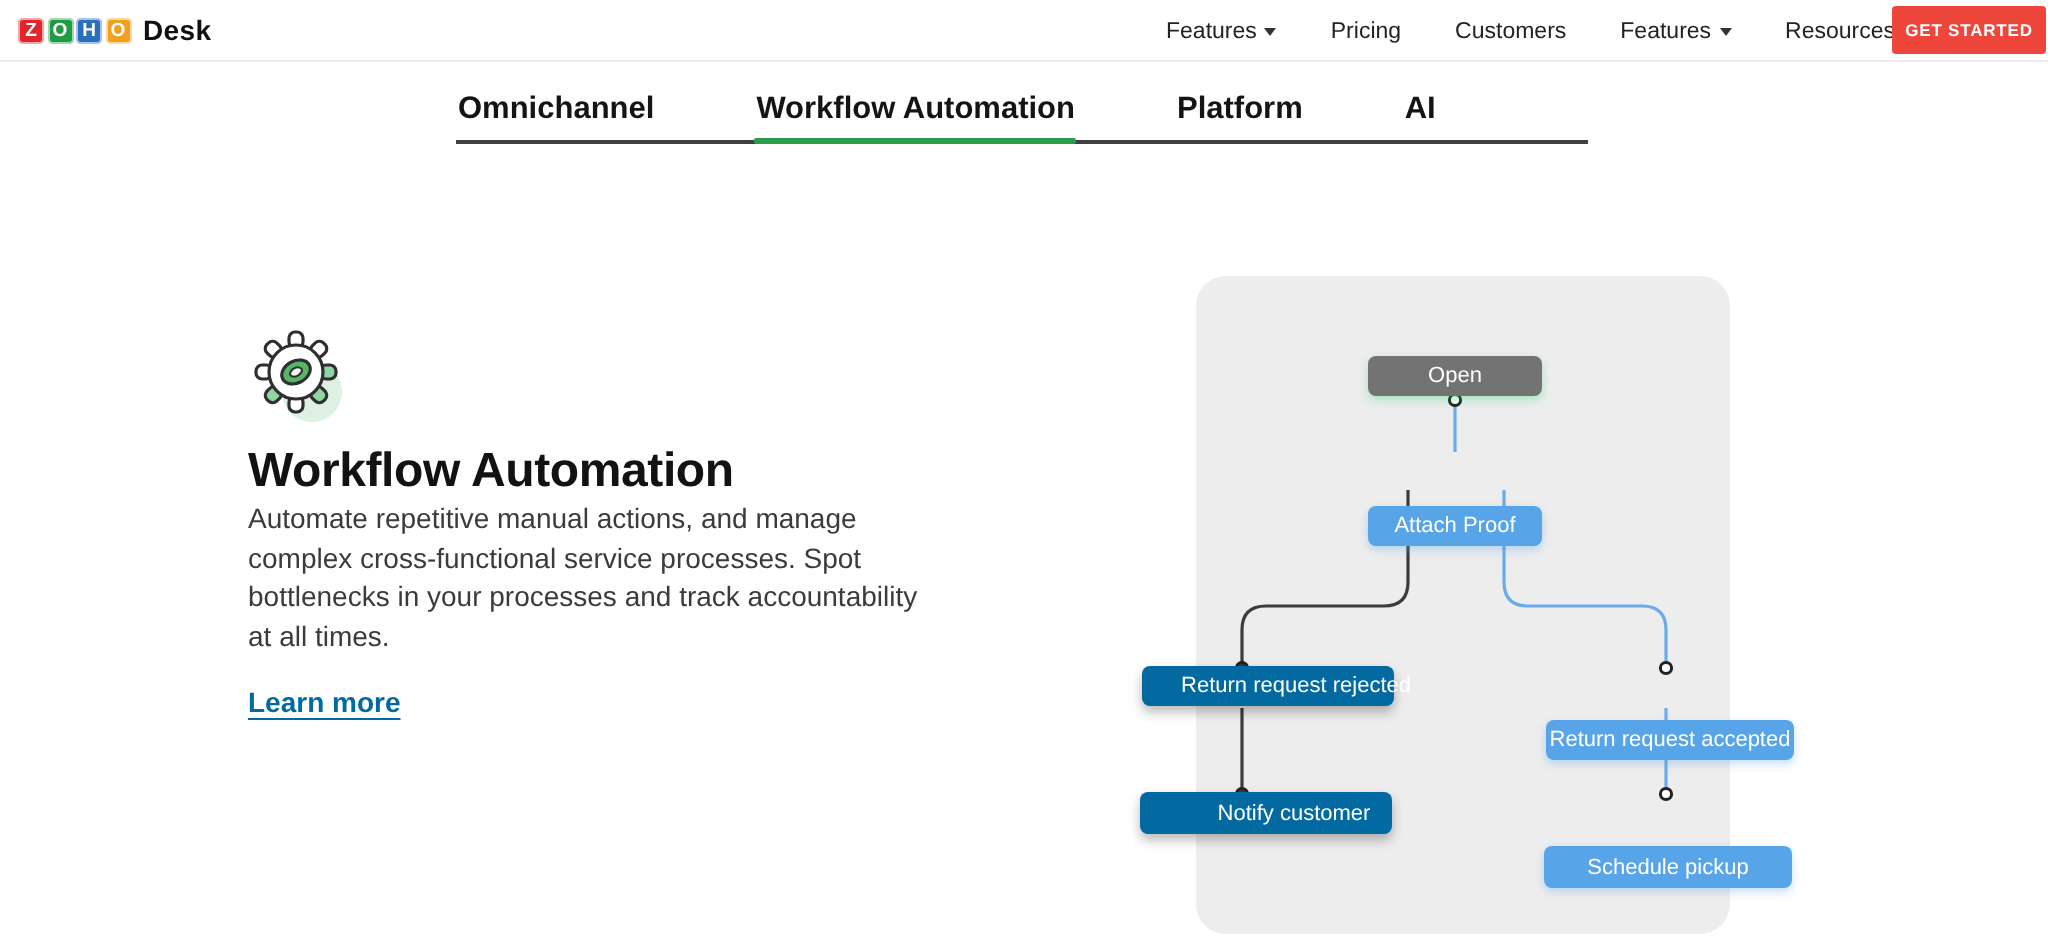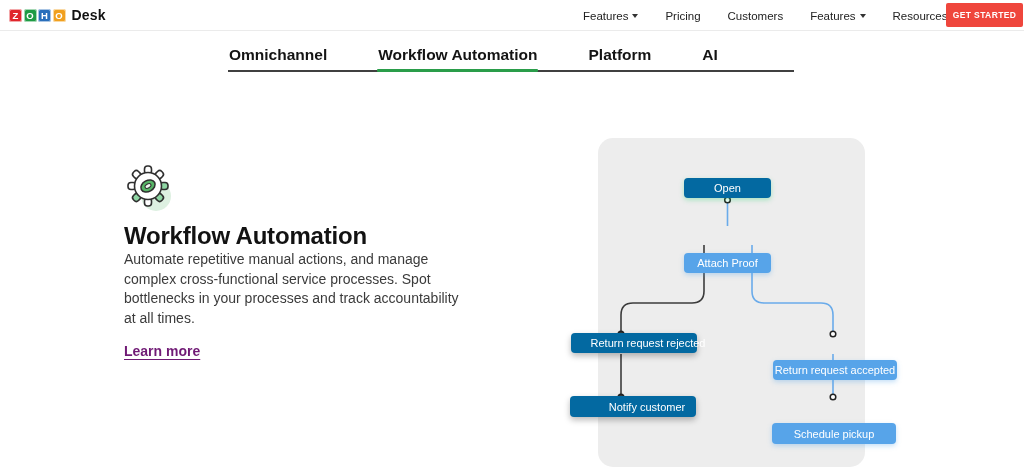--- a/index.html
+++ b/index.html
@@ -52,21 +52,21 @@
                 text-underline-offset:3px; cursor:pointer; }
 
   
   .diagram { position:absolute; left:560px; top:130px; width:350px; height:345px; }
   .panel { position:absolute; left:38px; top:8px; width:267px; height:329px;
            background:#ededed; border-radius:15px; }
   .edges { position:absolute; left:0; top:0; width:350px; height:345px; }
   .node { position:absolute; color:#fff; font-size:11px; display:flex;
           align-items:center; justify-content:center; border-radius:4px;
           white-space:nowrap; cursor:pointer; }
-  .node.green { background:#0369a1; box-shadow:0 2px 5px rgba(39,208,112,.35); }
+  .node.green { background:#737373; box-shadow:0 2px 5px rgba(39,208,112,.35); }
   .node.blue  { background:#57a4e9; box-shadow:0 2px 5px rgba(87,164,233,.35);margin-top:27px; }
   .node.black { background:#0369a1; box-shadow:0 3px 6px rgba(0,0,0,.28);padding-left:28px; }
   .n-open     { left:124px; top:48px;  width:87px;  height:20px; }
   .n-attach   { left:124px; top:96px;  width:87px;  height:20px; }
   .n-rejected { left:11px;  top:203px; width:126px; height:20px; }
   .n-accepted { left:213px; top:203px; width:124px; height:20px; }
   .n-notify   { left:10px;  top:266px; width:126px; height:21px; }
   .n-pickup   { left:212px; top:266px; width:124px; height:21px; }
 </style>
 </head>
@@ -130,21 +130,21 @@
           <rect x="-3.5" y="-20" width="7" height="8" rx="3" transform="rotate(315)"></rect>
           <circle cx="0" cy="0" r="13.5"></circle>
         </g>
         <ellipse cx="0" cy="0" rx="7.5" ry="5.5" transform="rotate(-28)" fill="#57b567" stroke="#2f2f2f" stroke-width="1.6"></ellipse>
         <ellipse cx="0" cy="0" rx="3.2" ry="2" transform="rotate(-28)" fill="#f2faf4" stroke="#2f2f2f" stroke-width="1"></ellipse>
       </g>
     </svg>
   </div>
   <h1 class="headline">Workflow Automation</h1>
   <p class="desc">Automate repetitive manual actions, and manage complex cross-functional service processes. Spot bottlenecks in your processes and track accountability at all times.</p>
-  <a class="learn-more" style="color:#701a75">Learn more</a>
+  <a class="learn-more" style="color:#0369a1">Learn more</a>
 </div>
 
 <div class="diagram">
   <div class="panel"></div>
 
   <svg class="edges" viewBox="0 0 350 345">
 
     <path d="M167.5,68 V96" stroke="#6aabea" stroke-width="1.6" fill="none"></path>
 
     <path d="M144,115 V161 Q144,173 132,173 H73 Q61,173 61,185 V203" stroke="#3c3c3c" stroke-width="1.6" fill="none"></path>

